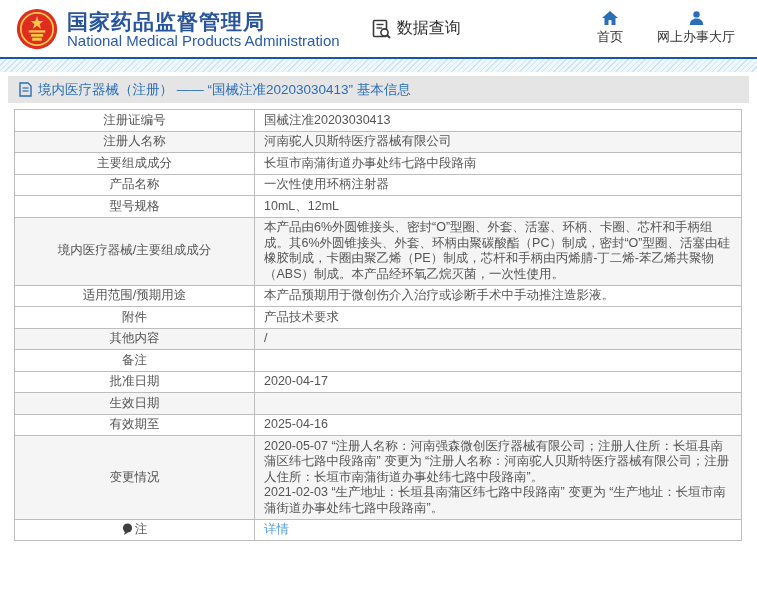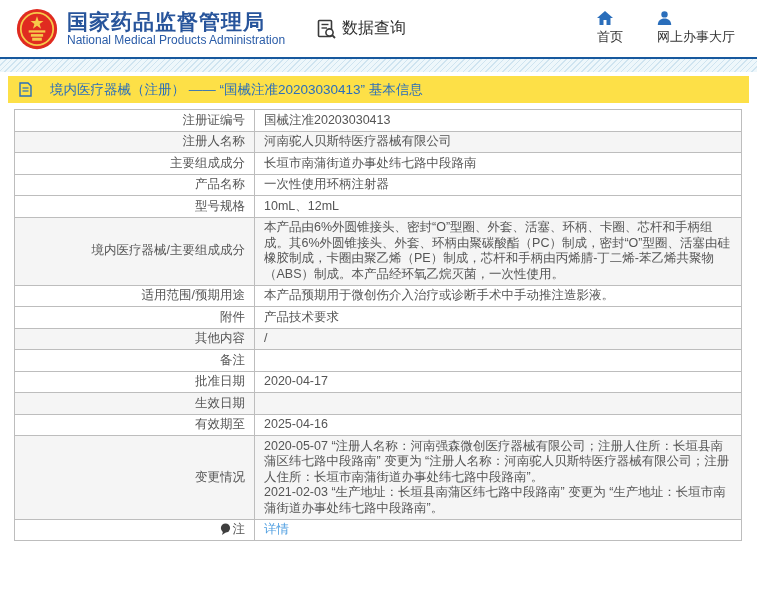--- a/index.html
+++ b/index.html
@@ -15,57 +15,57 @@
     height: 57px; padding: 0 20px 0 16px;
     background: #ffffff;
   }
   .logo-group { display: flex; align-items: center; }
   .emblem { width: 42px; height: 42px; flex: 0 0 auto; }
   .title-block { margin-left: 9px; }
   .site-title {
     color: #27549b; font-size: 21px; font-weight: bold; letter-spacing: 1px;
     line-height: 24px; white-space: nowrap;
   }
-  .site-subtitle { color: #2a5ca8; font-size: 12px; line-height: 13px; white-space: nowrap; }
+  .site-subtitle { color: #2a5ca8; font-size: 15px; line-height: 13px; white-space: nowrap; }
   .data-query {
     margin-left: 30px; display: flex; gap: 5px;
     font-size: 16px; color: #2e2e2e; cursor: pointer; white-space: nowrap;
   }
   .top-nav { margin-left: auto; display: flex; gap: 34px; padding-right: 2px; }
   .nav-item {
-    display: flex; flex-direction: column; gap: 3px;
+    display: flex; flex-direction: column; align-items: center; gap: 3px;
     font-size: 13px; color: #333; cursor: pointer; white-space: nowrap;
   }
   
   .blue-rule { height: 2px; background: #17599e; }
   .striped-band {
     height: 13px;
     background: repeating-linear-gradient(135deg, #cfe4f0 0 1px, #eef7fb 1px 4px);
   }
   
   .breadcrumb {
     margin: 4px 8px 6px 8px; height: 27px;
-    background: #fde047;
-    display: flex; align-items: center; gap: 18px;
+    background: #e5e5e5;
+    display: flex; align-items: center; gap: 6px;
     padding-left: 11px;
     color: #2a6ebb; font-size: 13.5px;
   }
   
   .info-table {
     width: 728px; margin: 0 15px 0 14px;
     border-collapse: collapse; table-layout: fixed;
   }
   .info-table td {
     border: 1px solid #bdbdbd;
     font-size: 12.5px; line-height: 15.5px; color: #555;
     padding: 2.5px 9px;
     vertical-align: middle;
     word-break: break-all;
   }
-  .label-cell { width: 240px; text-align: right; color: #555; }
+  .label-cell { width: 240px; text-align: center; color: #555; }
   .value-cell { white-space: pre-line; }
   tr.alt { background: #f5f5f5; }
   tr.plain { background: #ffffff; }
   a.detail-link { color: #4c9de0; text-decoration: none; cursor: pointer; }
   .note-icon { display: inline-block; width: 11px; height: 12px; margin-right: 2px; vertical-align: -2px; }
 </style>
 </head>
 <body>
 
 <div class="header">

